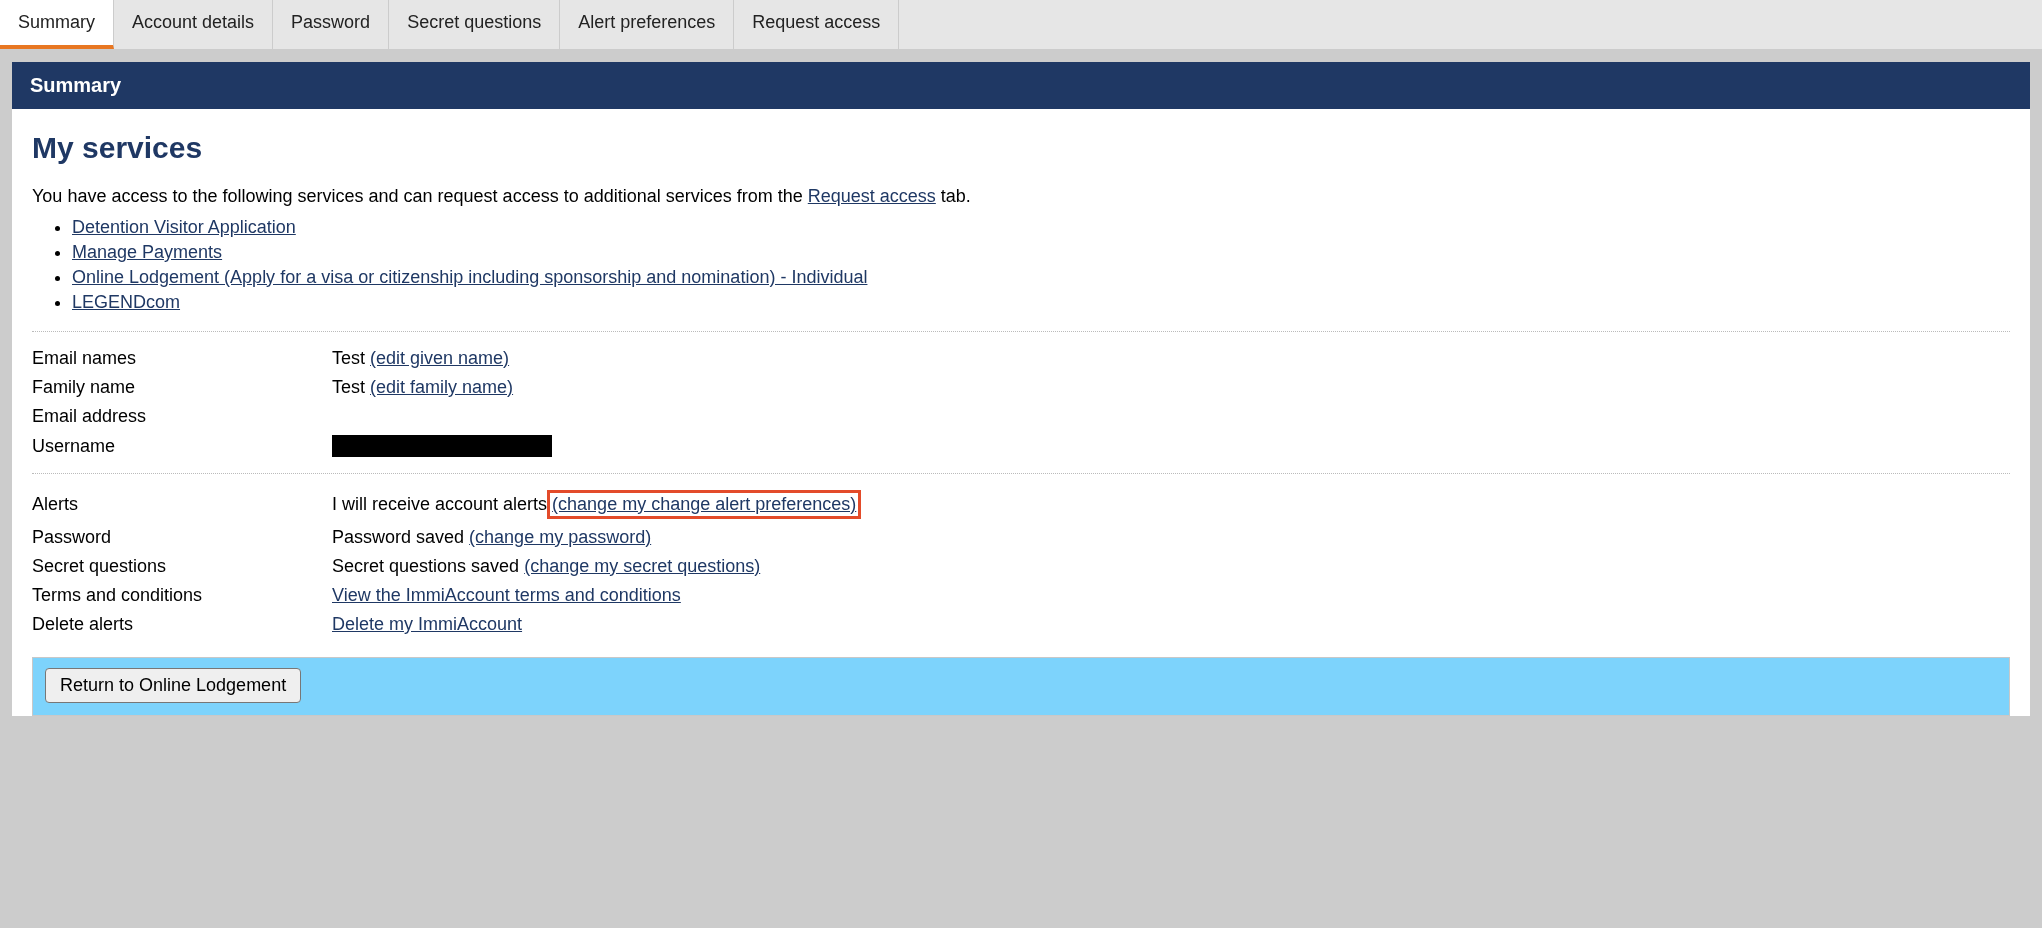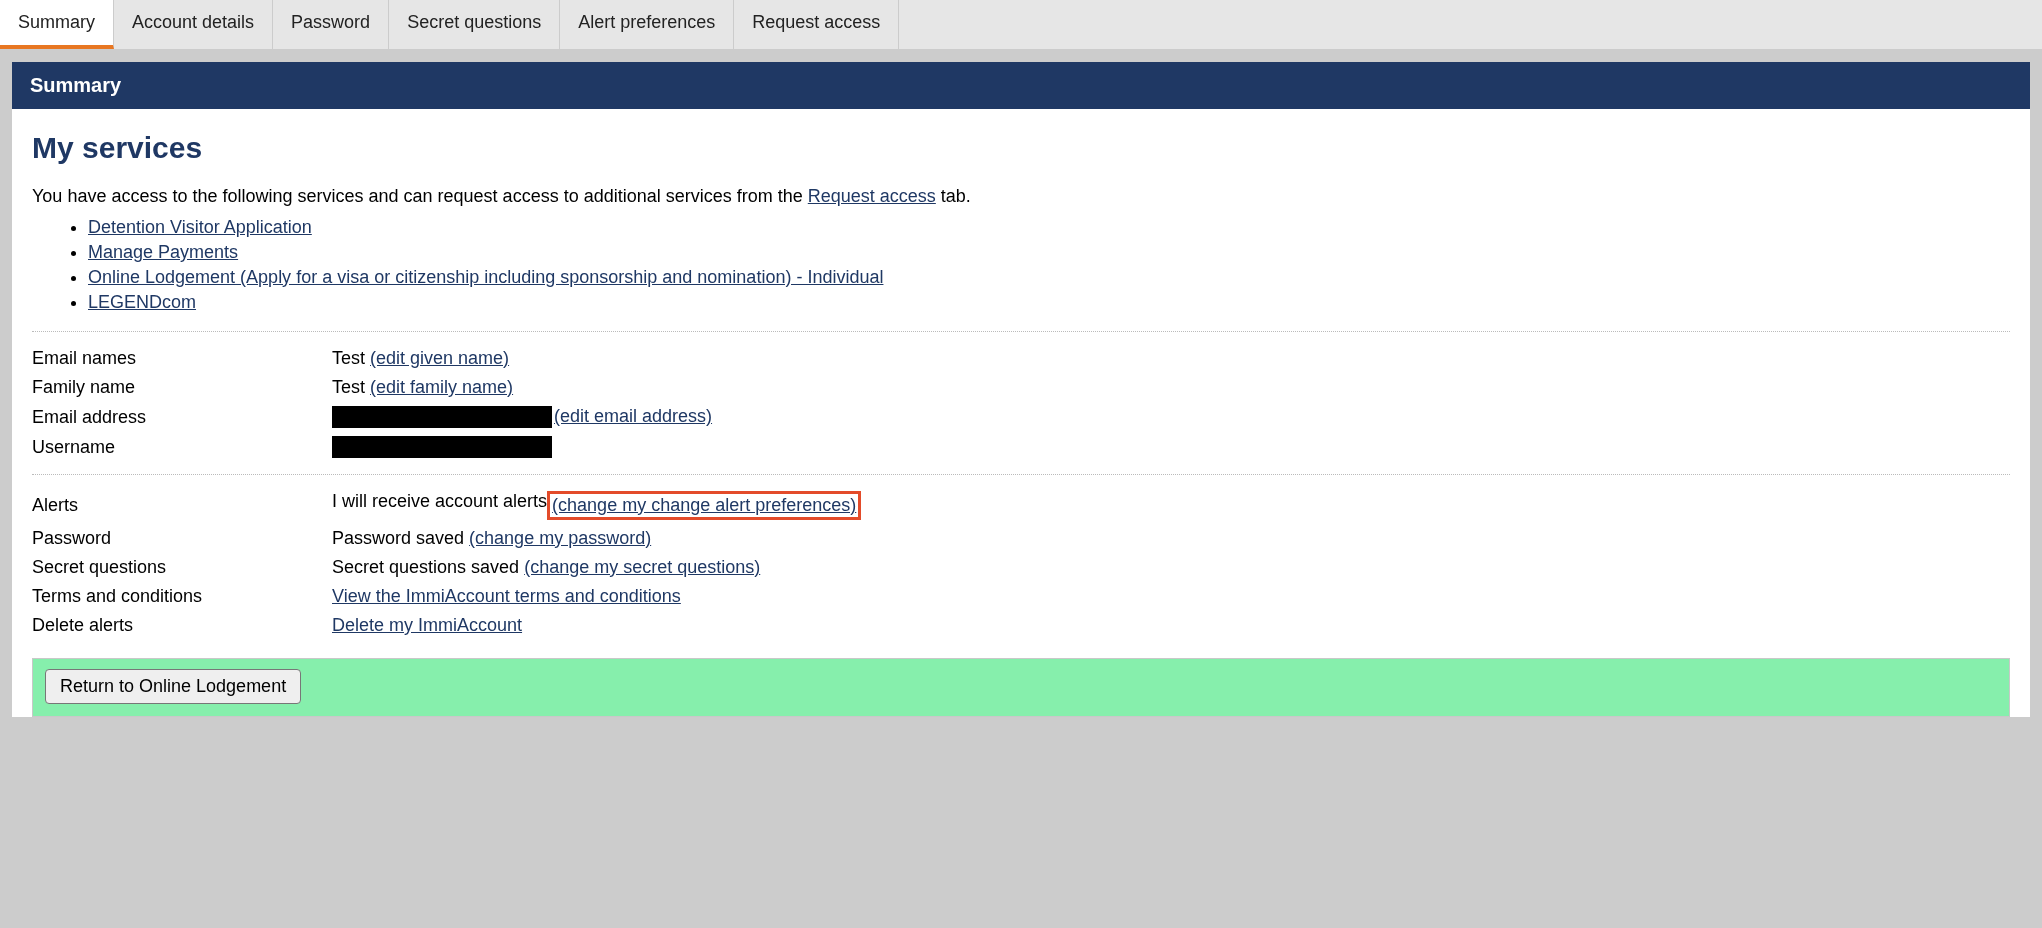--- a/index.html
+++ b/index.html
@@ -49,21 +49,21 @@
   .intro {
     margin-bottom: 10px;
     margin-top: 21px;
   }
   a.link {
     color: #1f3864;
     text-decoration: underline;
     cursor: pointer;
   }
   ul.services-list {
-    margin: 6px 0 18px 56px;
+    margin: 6px 0 18px 40px;
     padding: 0;
   }
   ul.services-list li {
     margin: 4px 0;
   }
   hr.dotted {
     border: none;
     border-top: 1px dotted #bbb;
     margin: 12px 0;
   }
@@ -71,37 +71,37 @@
     display: flex;
     align-items: center;
     padding: 4px 0;
   }
   .field-label {
     width: 300px;
     flex-shrink: 0;
   }
   .field-value {
     display: flex;
-    align-items: flex-start;
+    align-items: center;
     flex-wrap: wrap;
   }
   .redacted {
     display: inline-block;
     background: #000;
     height: 22px;
     width: 220px;
     margin-right: 2px;
   }
   .highlight-box {
     border: 3px solid #e34b2a;
     padding: 1px 2px;
     display: inline-block;
   }
   .footer-bar {
-    background: #86efac;
+    background: #7dd3fc;
     border: 1px solid #c8c8c8;
     margin: 18px 20px 0 20px;
     padding: 10px 12px 12px 12px;
   }
   button.return-btn {
     font-family: inherit;
     font-size: 18px;
     padding: 6px 14px;
     background: #efefef;
     border: 1px solid #777;
@@ -151,24 +151,20 @@
     <div class="field-row">
       <div class="field-label">Family name</div>
       <div class="field-value">
         <span>Test</span>&nbsp;
         <a class="link">(edit family name)</a>
       </div>
     </div>
 
     <div class="field-row">
       <div class="field-label">Email address</div>
-      <div class="field-value">
-        <span class="redacted"></span>
-        <a class="link">(edit email address)</a>
-      </div>
     </div>
 
     <div class="field-row">
       <div class="field-label">Username</div>
       <div class="field-value">
         <span class="redacted"></span>
       </div>
     </div>
 
     <hr class="dotted">

